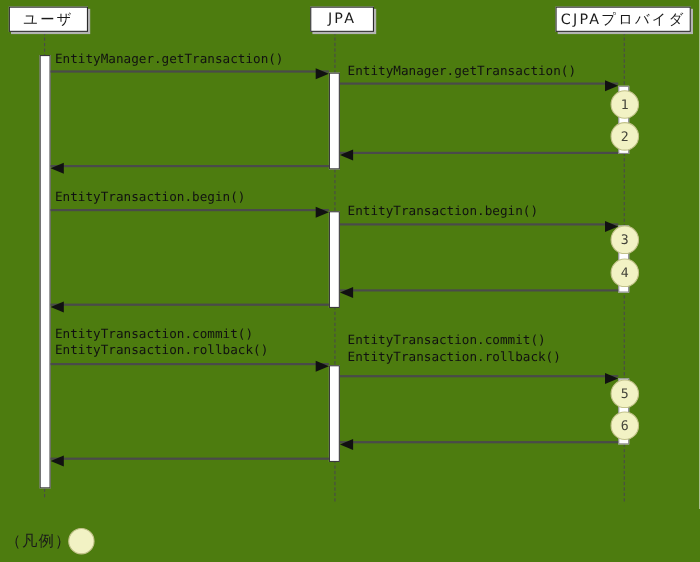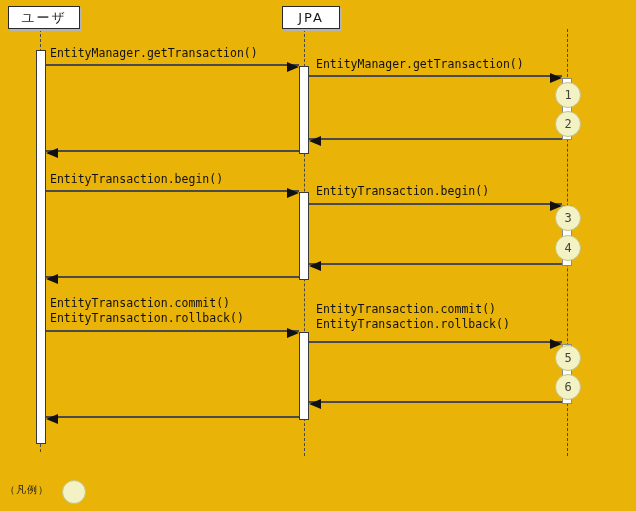--- a/index.html
+++ b/index.html
@@ -1,17 +1,17 @@
 <!DOCTYPE html>
 <html><head>
 <meta charset="utf-8">
 <style>
   html,body{margin:0;padding:0;background:#ffffff;}
   .canvas{
-    position:relative;width:636px;height:511px;background:#eab308;
+    position:relative;width:636px;height:511px;background:#4d7c0f;
     font-family:"DejaVu Sans","Liberation Sans",sans-serif;
     color:#1a1a1a;overflow:hidden;
   }
   .actor{
     position:absolute;box-sizing:border-box;height:23px;
     background:#ffffff;border:1px solid #2a2a2a;
     box-shadow:2px 2px 0 #b4b4b4;
     display:flex;align-items:center;justify-content:center;
     font-size:13px;letter-spacing:2px;z-index:4;
   }
@@ -42,21 +42,21 @@
     font-size:11.5px;color:#111111;
   }
   .trace-point{
     position:absolute;width:26px;height:26px;border-radius:50%;
     box-sizing:border-box;background:#f2f2c4;border:1px solid #c2c28a;
     display:flex;align-items:center;justify-content:center;
     font-family:"DejaVu Sans Mono","Liberation Mono",monospace;
     font-size:12px;color:#44443a;z-index:5;
   }
   .legend-caption,.legend-desc{
-    position:absolute;white-space:nowrap;font-size:10px;color:#1a1a1a;
+    position:absolute;white-space:nowrap;font-size:14px;color:#1a1a1a;
     letter-spacing:1px;z-index:3;
   }
   .legend-circle{
     position:absolute;width:24px;height:24px;border-radius:50%;
     box-sizing:border-box;background:#f2f2c4;border:1px solid #c2c28a;z-index:3;
   }
 </style>
 </head>
 <body>
 
@@ -64,20 +64,23 @@
 
   <div class="lifeline" style="left:40px;top:29px;height:423px"></div>
   <div class="lifeline" style="left:304px;top:29px;height:427px"></div>
   <div class="lifeline" style="left:567px;top:29px;height:427px"></div>
 
   <div class="actor" style="left:8px;top:6px;width:72px">
     <span>ユーザ</span>
   </div>
   <div class="actor" style="left:282px;top:6px;width:58px">
     <span>JPA</span>
+  </div>
+  <div class="actor" style="left:505px;top:6px;width:123px">
+    <span>CJPAプロバイダ</span>
   </div>
 
   <div class="activation" style="left:36px;top:50px;height:394px"></div>
   <div class="activation" style="left:299px;top:66px;height:88px"></div>
   <div class="activation" style="left:299px;top:192px;height:88px"></div>
   <div class="activation" style="left:299px;top:332px;height:88px"></div>
   <div class="activation gray" style="left:562px;top:78px;height:62px"></div>
   <div class="activation gray" style="left:562px;top:205px;height:61px"></div>
   <div class="activation gray" style="left:562px;top:344px;height:60px"></div>
 

